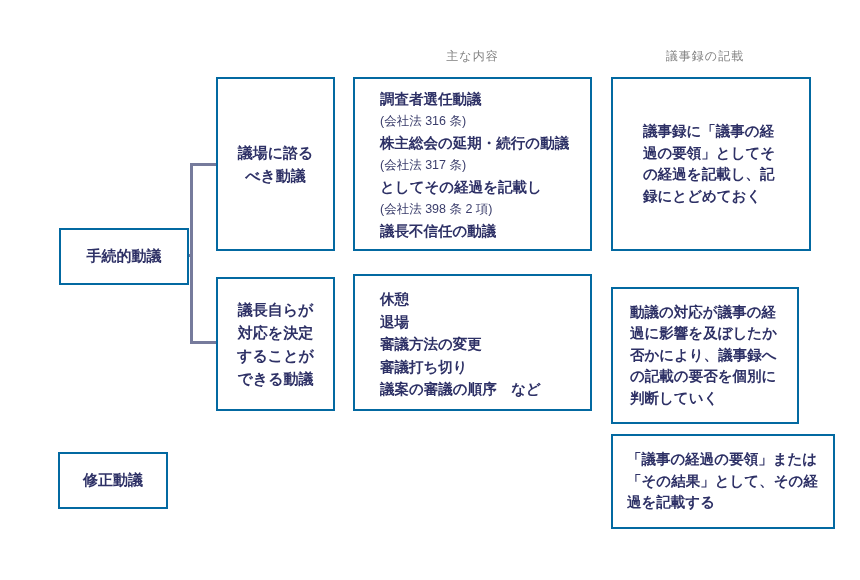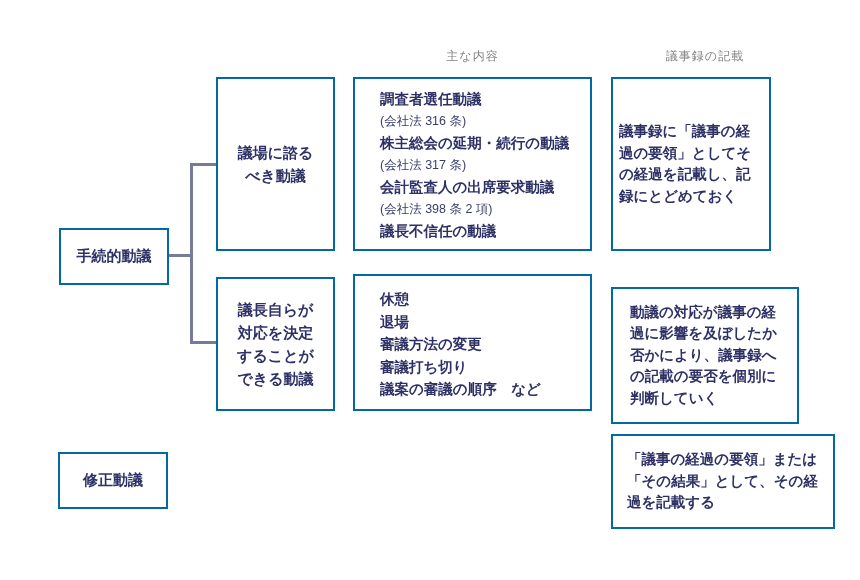--- a/index.html
+++ b/index.html
@@ -30,42 +30,42 @@
 <body>
 
 <div class="abs col-header" style="left:353px;top:48px;width:239px;">主な内容</div>
 <div class="abs col-header" style="left:611px;top:48px;width:188px;">議事録の記載</div>
 
 <div class="line" style="left:168px;top:254px;width:25px;height:3px;"></div>
 <div class="line" style="left:190px;top:163px;width:3px;height:181px;"></div>
 <div class="line" style="left:190px;top:163px;width:26px;height:3px;"></div>
 <div class="line" style="left:190px;top:341px;width:26px;height:3px;"></div>
 
-<div class="box center-flex" style="left:59px;top:228px;width:110px;height:57px;">
+<div class="box center-flex" style="left:59px;top:228px;width:130px;height:57px;">
   <span class="root-label">手続的動議</span>
 </div>
 
 <div class="box center-flex" style="left:216px;top:77px;width:119px;height:174px;">
   <div class="label-lines">
     <div>議場に諮る</div>
     <div>べき動議</div>
   </div>
 </div>
 
 <div class="box" style="left:353px;top:77px;width:239px;height:174px;padding:9px 10px 0 25px;">
   <div class="item-title">調査者選任動議</div>
   <div class="item-note">(会社法 316 条)</div>
   <div class="item-title">株主総会の延期・続行の動議</div>
   <div class="item-note">(会社法 317 条)</div>
-  <div class="item-title">会計監査人の出席要求動議</div>
+  <div class="item-title">としてその経過を記載し</div>
   <div class="item-note">(会社法 398 条 2 項)</div>
   <div class="item-title">議長不信任の動議</div>
 </div>
 
-<div class="box center-flex" style="left:611px;top:77px;width:160px;height:174px;padding:0 6px;">
+<div class="box center-flex" style="left:611px;top:77px;width:200px;height:174px;padding:0 30px;">
   <div class="minutes-text">議事録に「議事の経過の要領」としてその経過を記載し、記録にとどめておく</div>
 </div>
 
 <div class="box center-flex" style="left:216px;top:277px;width:119px;height:134px;">
   <div class="label-lines">
     <div>議長自らが</div>
     <div>対応を決定</div>
     <div>することが</div>
     <div>できる動議</div>
   </div>

